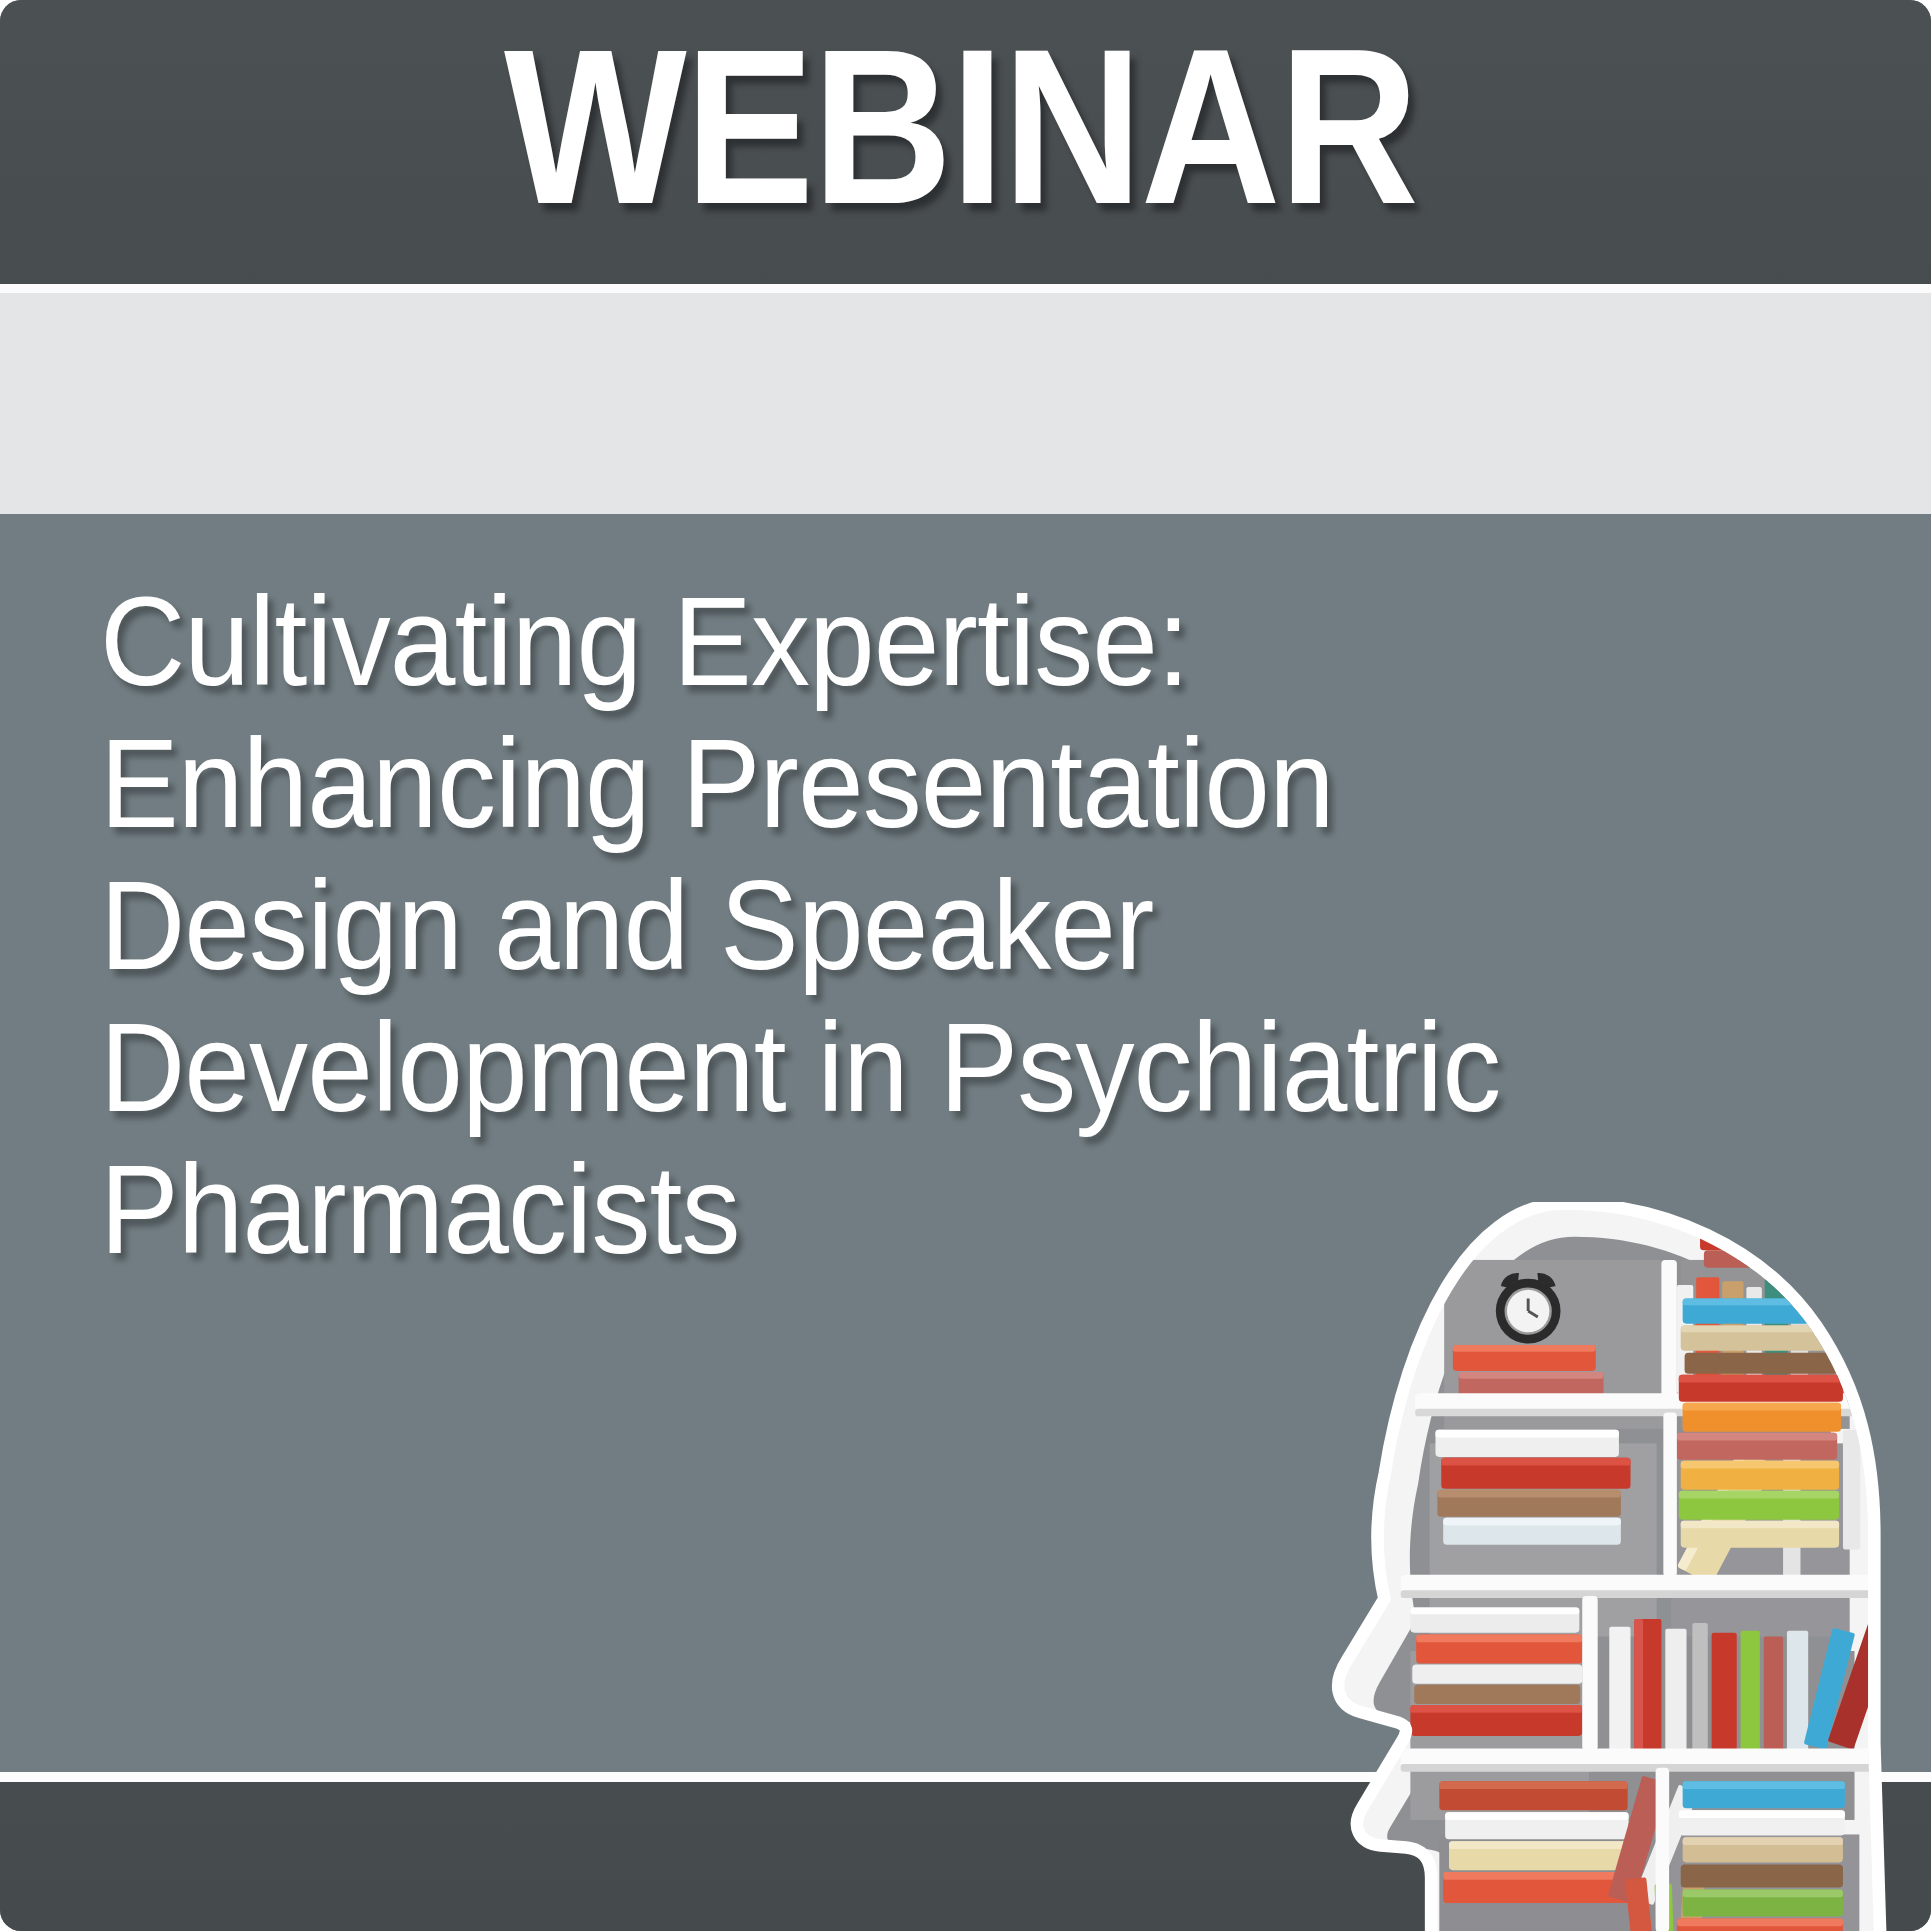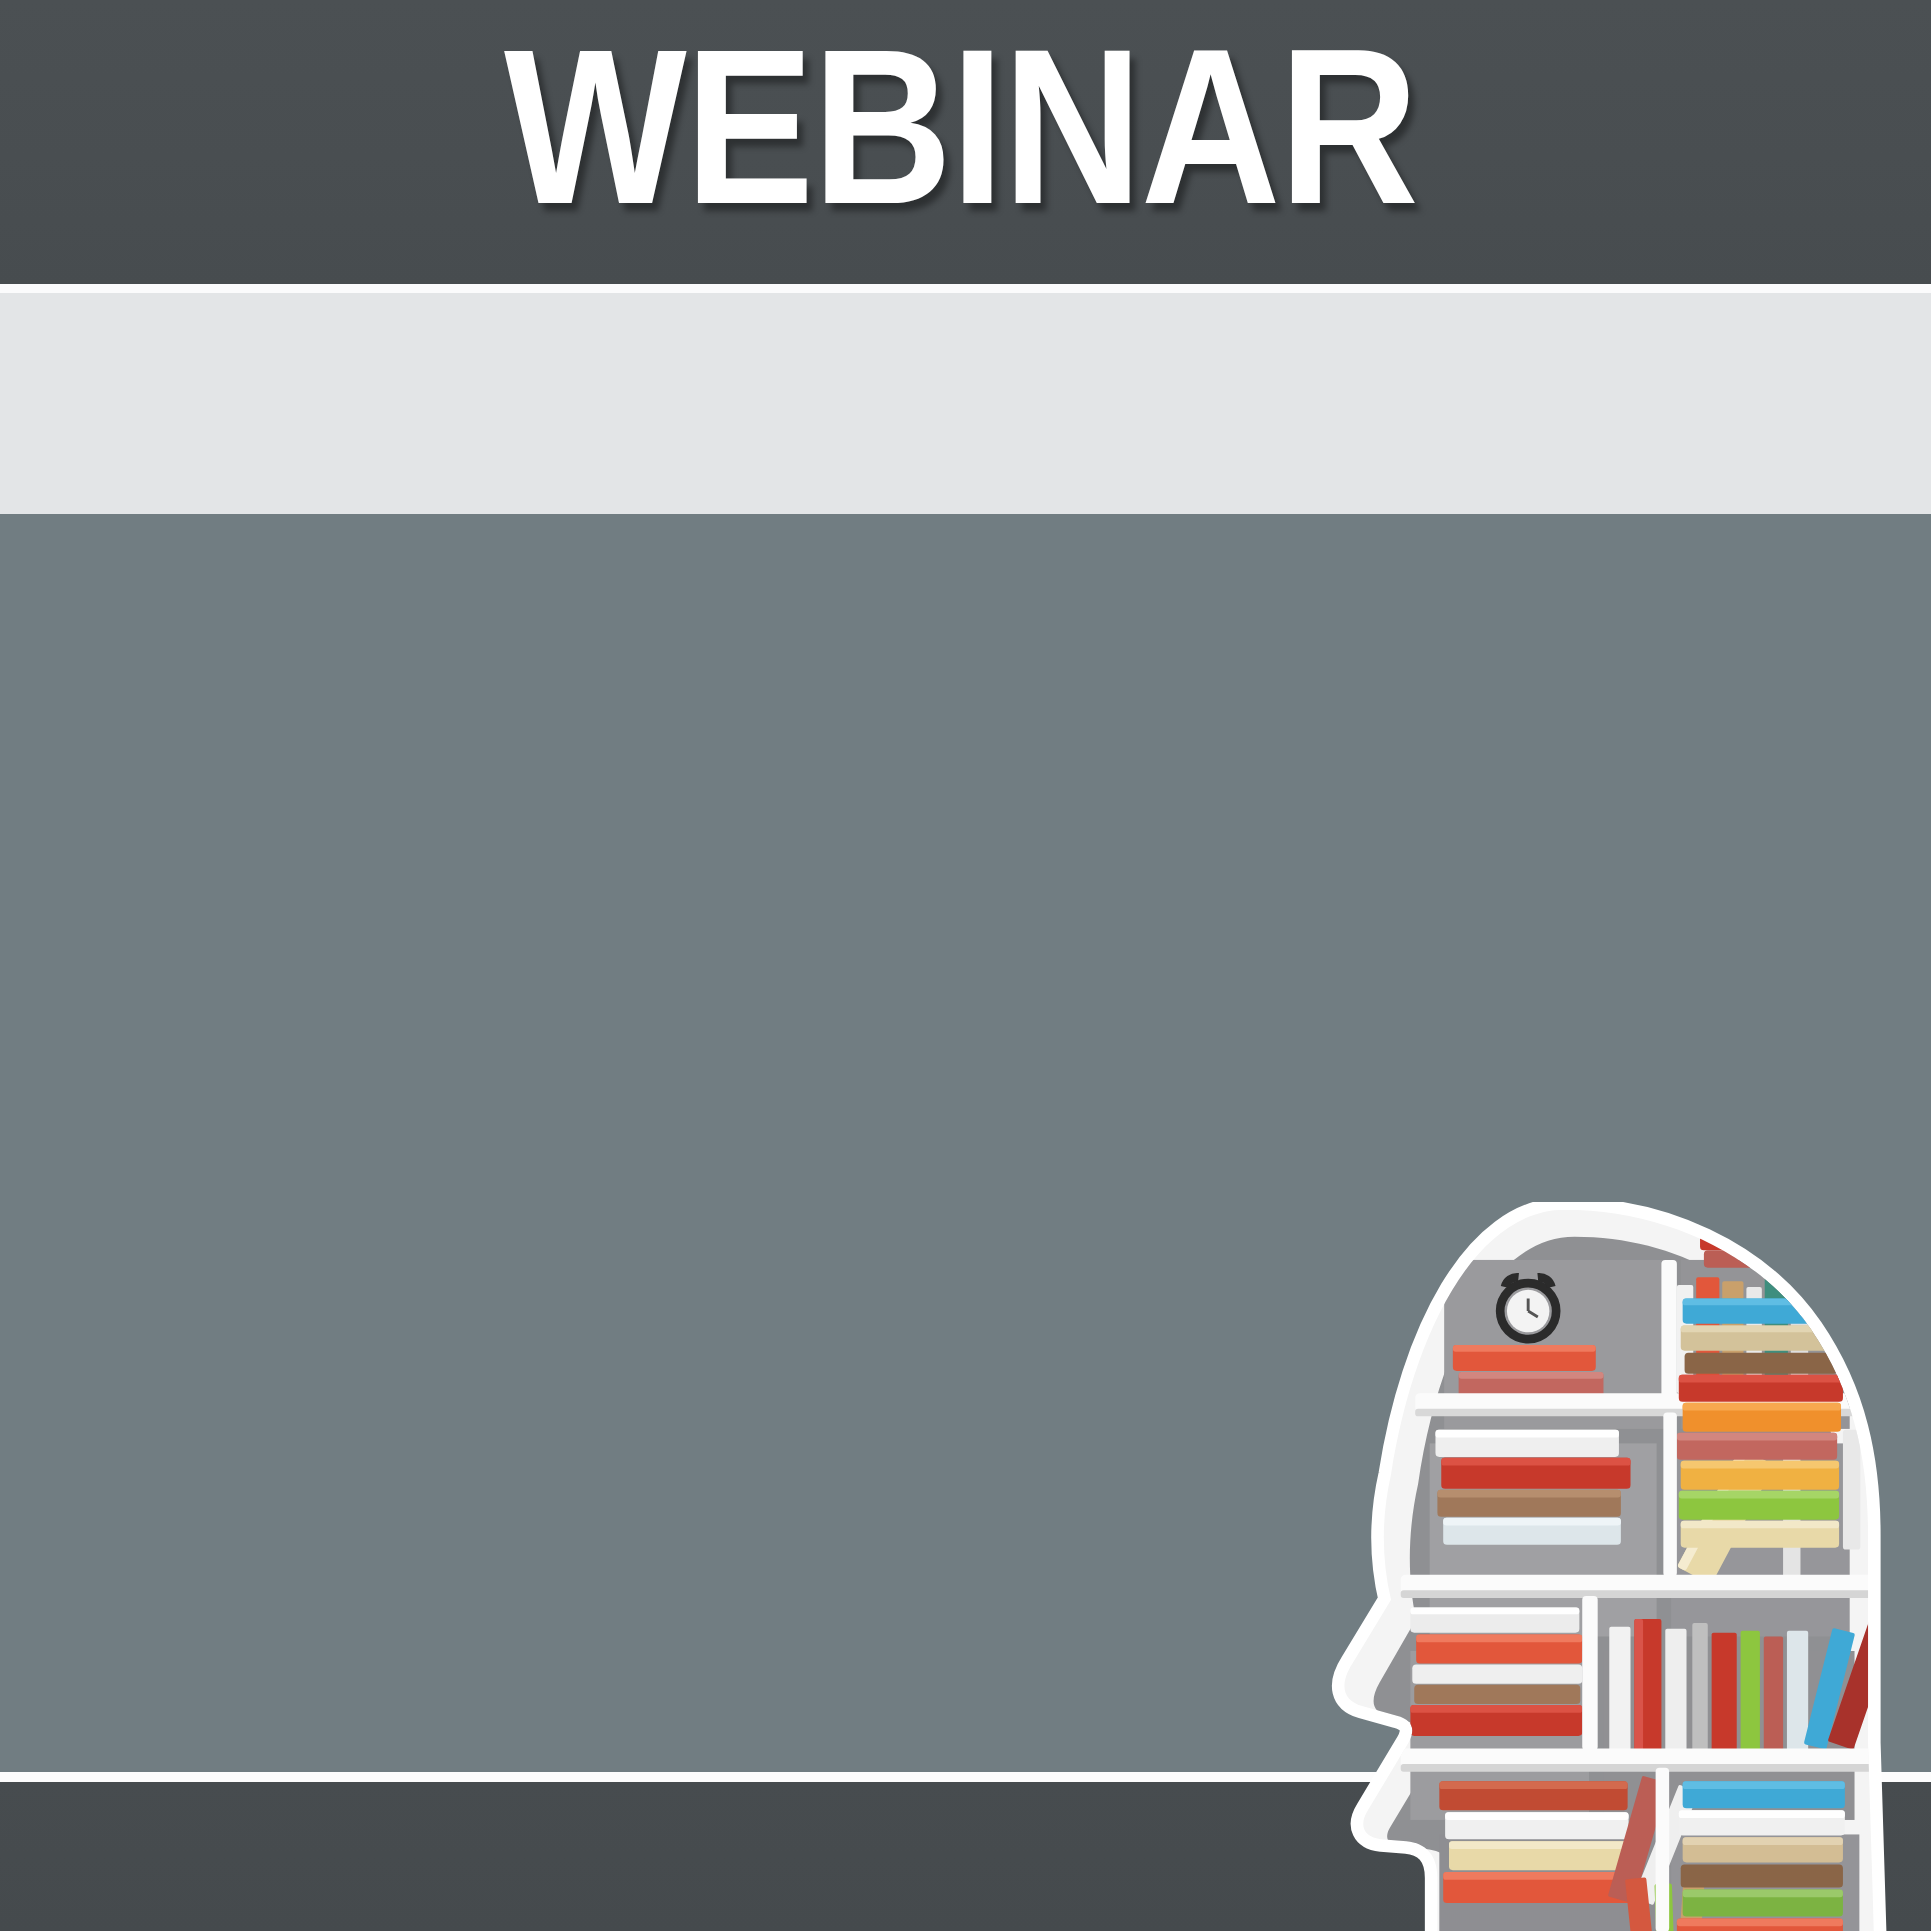--- a/index.html
+++ b/index.html
@@ -7,20 +7,21 @@
     padding: 0;
     background: #ffffff;
   }
   #slide {
     position: relative;
     width: 1931px;
     height: 1931px;
     overflow: hidden;
     background: #717d82;
     font-family: "Liberation Sans", sans-serif;
+    border-radius: 21px;
   }
 
   
   .header-band {
     position: absolute;
     left: 0; top: 0;
     width: 1931px;
     height: 284px;
     background: linear-gradient(180deg, #4b5053 0%, #494e51 55%, #474c4f 100%);
   }
@@ -124,20 +125,27 @@
   <div class="header-band">
     <div class="header-title">WEBINAR</div>
   </div>
 
   <div class="header-gap"></div>
 
   <div class="subtitle-band"></div>
 
   <div class="body-band"></div>
 
+  <div class="title-block">
+    <div class="title-line">Cultivating Expertise:</div>
+    <div class="title-line">Enhancing Presentation</div>
+    <div class="title-line">Design and Speaker</div>
+    <div class="title-line">Development in Psychiatric</div>
+    <div class="title-line">Pharmacists</div>
+  </div>
 
   <div class="footer-rule"></div>
 
   <div class="footer-band"></div>
 
   <div class="head-illustration">
     <svg viewBox="0 0 710 755" xmlns="http://www.w3.org/2000/svg">
       <defs>
         <clipPath id="headclip">
           <path d="M330 8 C430 8 530 52 585 132 C630 198 644 268 644 345

